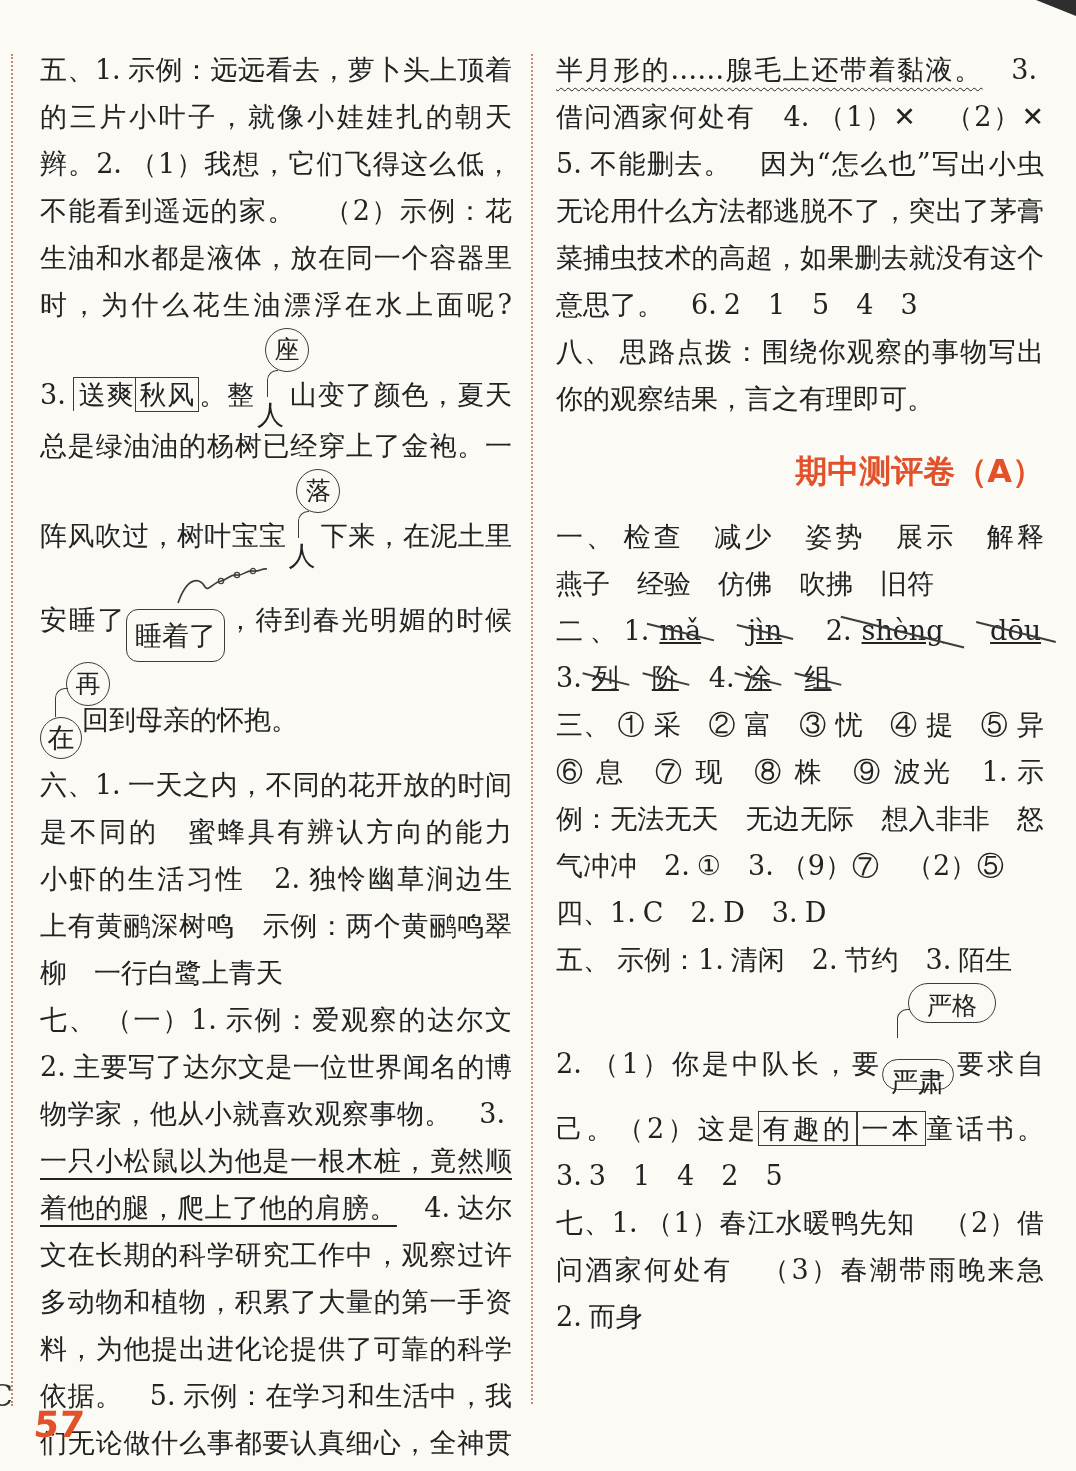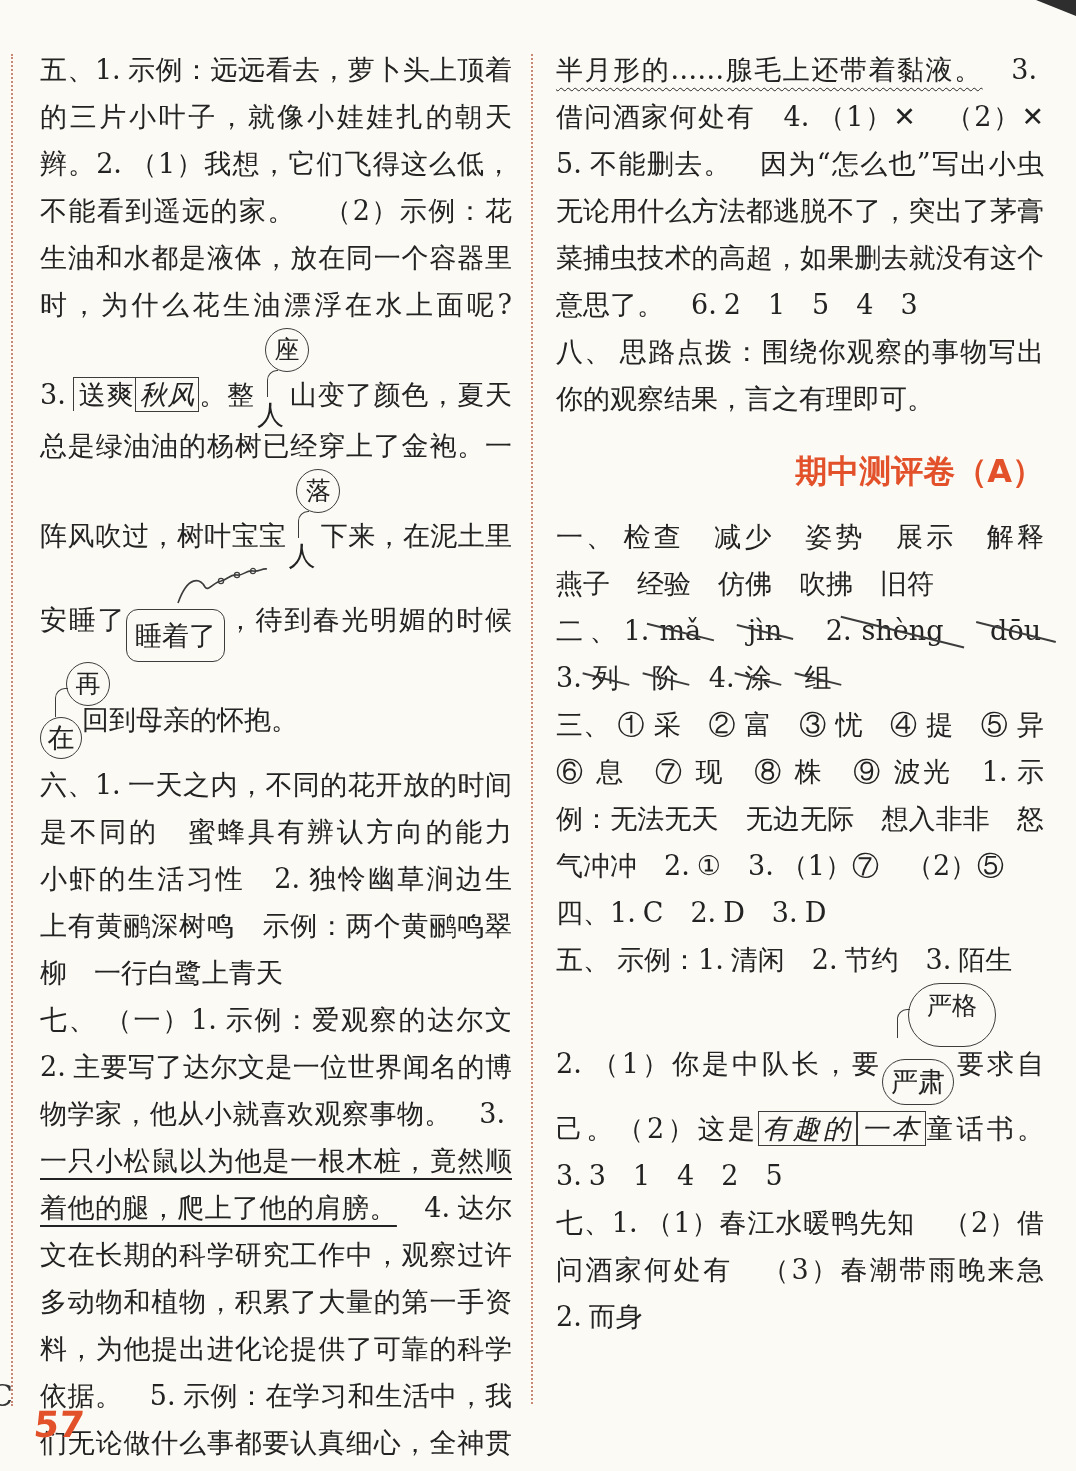--- a/index.html
+++ b/index.html
@@ -8,39 +8,39 @@
   .rule{position:absolute;width:0;border-left:2px dotted #c98875;}
   #rule-left{left:11px;top:54px;height:1352px;}
   #rule-mid{left:531px;top:54px;height:1350px;}
   .col{position:absolute;top:46px;font-size:27px;line-height:47px;text-align:justify;}
   #col-left{left:40px;width:472px;}
   #col-right{left:556px;width:488px;}
   p.para{margin:0;padding:0;}
   h2.heading{margin:26px 0 18px;text-align:right;font-size:32px;font-weight:bold;color:#e2512a;
              font-family:"DejaVu Sans","Liberation Sans",sans-serif;}
   .seg-b{font-weight:normal;margin-right:7px;margin-top:41px;}
-  .seg-box{border:1.6px solid #3c3c3c;padding:1px 3px;font-style:italic;}
+  .seg-box{border:1.6px solid #3c3c3c;padding:1px 3px;}
   .seg-swapl{border-left:1.6px solid #3c3c3c;border-top:1.6px solid #3c3c3c;padding:1px 1px 1px 4px;}
   .seg-u{text-decoration:underline;text-decoration-thickness:1.5px;text-underline-offset:8px;}
   .seg-wavy{text-decoration:underline;text-decoration-style:wavy;text-decoration-thickness:1px;text-underline-offset:8px;}
-  .seg-strike{position:relative;display:inline-block;padding:0 3px;}
+  .seg-strike{position:relative;display:inline-block;padding:0 3px;text-decoration:underline;}
   .seg-strike::after{content:"";position:absolute;left:-22%;top:50%;width:144%;height:1.6px;
                      background:#3c3c3c;transform:rotate(14deg);transform-origin:center;}
   .bubble{position:absolute;box-sizing:border-box;border:1.6px solid #3c3c3c;text-align:center;background:transparent;}
   .bubble.circle{width:44px;height:44px;line-height:41px;border-radius:50%;font-size:25px;}
-  .bubble.oval{width:88px;height:64px;line-height:43px;border-radius:40px;font-size:25px;}
+  .bubble.oval{width:88px;height:40px;line-height:43px;border-radius:40px;font-size:25px;}
   .seg-ins{display:inline-block;position:relative;width:34px;height:94px;vertical-align:-18px;}
   .seg-ins .caret{position:absolute;bottom:-6px;left:2px;font-size:27px;line-height:1;}
   .seg-ins .bubble{top:0;left:10px;}
   .seg-ins::before{content:"";position:absolute;left:12px;top:42px;width:10px;height:26px;
                    border-left:1.6px solid #3c3c3c;border-top:1.6px solid #3c3c3c;border-top-left-radius:10px;}
   .seg-rep{display:inline-block;position:relative;padding-top:52px;vertical-align:-18px;}
   .seg-rep .base{display:inline-block;border:1.6px solid #3c3c3c;text-align:center;box-sizing:border-box;}
   .seg-rep .base.circle{min-width:42px;height:42px;line-height:39px;border-radius:50%;padding:0 2px;}
-  .seg-rep .base.oval{height:46px;line-height:43px;border-radius:40px;padding:0 8px;margin-top:24px;}
+  .seg-rep .base.oval{height:31px;line-height:43px;border-radius:40px;padding:0 8px;margin-top:24px;}
   .seg-rep .bubble{top:0;left:26px;}
   .seg-rep::before{content:"";position:absolute;left:15px;top:26px;width:12px;height:28px;
                    border-left:1.6px solid #3c3c3c;border-top:1.6px solid #3c3c3c;border-top-left-radius:10px;}
   .seg-del{display:inline-block;position:relative;padding-top:46px;vertical-align:-16px;}
   .seg-del .delbox{display:inline-block;border:1.6px solid #3c3c3c;border-radius:12px;padding:2px 8px;}
   .seg-del .squiggle{position:absolute;top:2px;left:48px;width:96px;height:42px;}
   #corner{position:absolute;top:0;right:0;width:0;height:0;border-top:16px solid #2e2e2e;border-left:40px solid transparent;}
   #page-num{position:absolute;left:34px;top:1404px;font-size:36px;font-weight:bold;color:#e2512a;
             font-family:"DejaVu Sans","Liberation Sans",sans-serif;transform:skewX(-6deg);}
   #edge-letter{position:absolute;left:-10px;top:1378px;font-size:30px;color:#333;}
@@ -61,21 +61,21 @@
           </svg></span><span>，待到春光明媚的时候</span><span class="seg-rep"><span class="bubble circle">再</span><span class="base circle">在</span></span><span>回到母亲的怀抱。</span></p>
       <p class="para"><span class="seg-b">六、1.</span><span>一天之内，不同的花开放的时间是不同的　蜜蜂具有辨认方向的能力　小虾的生活习性　</span><span class="seg-b">2.</span><span>独怜幽草涧边生　上有黄鹂深树鸣　示例：两个黄鹂鸣翠柳　一行白鹭上青天</span></p>
       <p class="para"><span class="seg-b">七、</span><span>（一）</span><span class="seg-b">1.</span><span>示例：爱观察的达尔文　</span><span class="seg-b">2.</span><span>主要写了达尔文是一位世界闻名的博物学家，他从小就喜欢观察事物。　</span><span class="seg-b">3.</span><span class="seg-u">一只小松鼠以为他是一根木桩，竟然顺着他的腿，爬上了他的肩膀。</span><span>　</span><span class="seg-b">4.</span><span>达尔文在长期的科学研究工作中，观察过许多动物和植物，积累了大量的第一手资料，为他提出进化论提供了可靠的科学依据。　</span><span class="seg-b">5.</span><span>示例：在学习和生活中，我们无论做什么事都要认真细心，全神贯注，只有这样才可能取得成功。</span></p>
     </div>
   <div id="col-right" class="col">
       <p class="para"><span class="seg-wavy">半月形的……腺毛上还带着黏液。</span><span>　</span><span class="seg-b">3.</span><span>借问酒家何处有　</span><span class="seg-b">4.</span><span>（1）✕　（2）✕ </span><span class="seg-b">5.</span><span>不能删去。　因为“怎么也”写出小虫无论用什么方法都逃脱不了，突出了茅膏菜捕虫技术的高超，如果删去就没有这个意思了。　</span><span class="seg-b">6.</span><span>2　1　5　4　3</span></p>
       <p class="para"><span class="seg-b">八、</span><span>思路点拨：围绕你观察的事物写出你的观察结果，言之有理即可。</span></p>
       <h2 class="heading">期中测评卷（A）</h2>
       <p class="para"><span class="seg-b">一、</span><span>检查　减少　姿势　展示　解释　燕子　经验　仿佛　吹拂　旧符</span></p>
       <p class="para"><span class="seg-b">二、1.</span><span class="seg-strike">mǎ</span><span>　</span><span class="seg-strike">jìn</span><span>　</span><span class="seg-b">2.</span><span class="seg-strike">shèng</span><span>　</span><span class="seg-strike">dōu</span><span>　</span><span class="seg-b">3.</span><span class="seg-strike">列</span><span>　</span><span class="seg-strike">阶</span><span>　</span><span class="seg-b">4.</span><span class="seg-strike">涂</span><span>　</span><span class="seg-strike">组</span></p>
-      <p class="para"><span class="seg-b">三、</span><span>① 采　② 富　③ 忧　④ 提　⑤ 异　⑥ 息　⑦ 现　⑧ 株　⑨ 波光　</span><span class="seg-b">1.</span><span>示例：无法无天　无边无际　想入非非　怒气冲冲　</span><span class="seg-b">2.</span><span>①　</span><span class="seg-b">3.</span><span>（1）⑦　（2）⑤</span></p>
+      <p class="para"><span class="seg-b">三、</span><span>① 采　② 富　③ 忧　④ 提　⑤ 异　⑥ 息　⑦ 现　⑧ 株　⑨ 波光　</span><span class="seg-b">1.</span><span>示例：无法无天　无边无际　想入非非　怒气冲冲　</span><span class="seg-b">2.</span><span>①　</span><span class="seg-b">3.</span><span>（9）⑦　（2）⑤</span></p>
       <p class="para"><span class="seg-b">四、1.</span><span>C　</span><span class="seg-b">2.</span><span>D　</span><span class="seg-b">3.</span><span>D</span></p>
       <p class="para"><span class="seg-b">五、</span><span>示例：</span><span class="seg-b">1.</span><span>清闲　</span><span class="seg-b">2.</span><span>节约　</span><span class="seg-b">3.</span><span>陌生</span></p>
       <p class="para"><span class="seg-b">2.</span><span>（1）你是中队长，要</span><span class="seg-rep"><span class="bubble oval">严格</span><span class="base oval">严肃</span></span><span>要求自己。（2）这是</span><span class="seg-box">有趣的</span><span class="seg-box">一本</span><span>童话书。　</span><span class="seg-b">3.</span><span>3　1　4　2　5</span></p>
       <p class="para"><span class="seg-b">七、1.</span><span>（1）春江水暖鸭先知　（2）借问酒家何处有　（3）春潮带雨晚来急　</span><span class="seg-b">2.</span><span>而身</span></p>
     </div>
   <div id="edge-letter">C</div>
   <div id="page-num">57</div>
 </div>
 
 </body></html>

